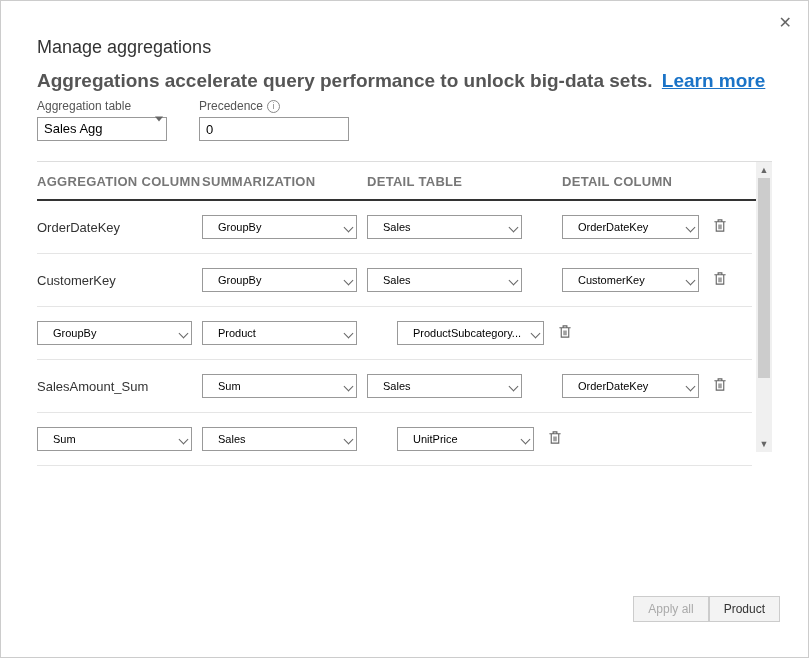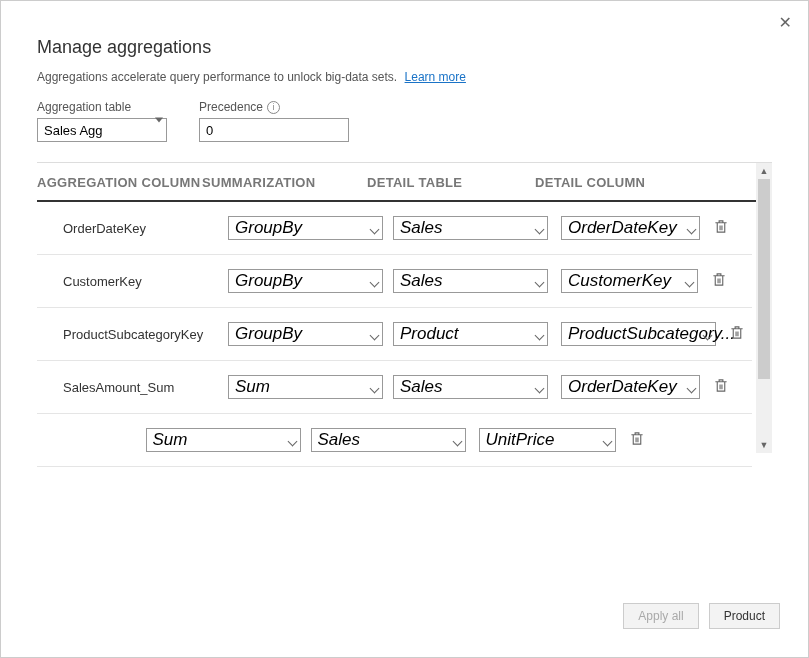--- a/index.html
+++ b/index.html
@@ -25,23 +25,24 @@
     .dialog-content {
       padding: 36px 36px 0 36px;
     }
     .title {
       font-size: 18px;
       font-weight: 400;
       color: #333;
       margin-bottom: 12px;
     }
     .description {
-      font-size: 12px;
+      font-size: 19px;
       color: #555;
-      margin-bottom: 16px;
+      margin-bottom: 7px;
+      font-weight: bold;
     }
     .learn-more {
       color: #1a73c7;
       text-decoration: underline;
       cursor: pointer;
       margin-left: 4px;
     }
     .top-controls {
       display: flex;
       gap: 32px;
@@ -64,21 +65,20 @@
     }
     .select-control {
       border: 1px solid #999;
       padding: 3px 22px 3px 6px;
       font-size: 13px;
       height: 24px;
       min-width: 130px;
       background: #fff;
       cursor: pointer;
       display: flex;
-      align-items: center;
     }
     .select-arrow {
       position: absolute;
       right: 4px;
       top: 50%;
       transform: translateY(-50%);
       pointer-events: none;
     }
     .text-input {
       border: 1px solid #999;
@@ -136,59 +136,57 @@
       border-bottom: 2px solid #333;
     }
     .th {
       font-size: 13px;
       font-weight: 600;
       color: #777;
       letter-spacing: 0.3px;
     }
     .col-agg { width: 165px; }
     .col-sum { width: 165px; }
-    .col-dtable { width: 168px; }
+    .col-dtable { width: 195px; }
     .col-dcol { width: 165px; }
     .table-body { padding-right: 20px; }
     .row {
       display: flex;
       align-items: center;
       padding: 14px 0;
       border-bottom: 1px solid #e5e5e5;
-      justify-content: center;
     }
     .cell-text {
       font-size: 13px;
       color: #333;
     }
     .cell-select {
       position: relative;
       border: 1px solid #999;
       height: 24px;
       width: 155px;
-      padding: 0 22px 0 6px;
-      font-size: 17px;
+      padding: 0 22px 0 15px;
+      font-size: 11px;
       display: flex;
       align-items: center;
       background: #fff;
       cursor: pointer;
       margin-right: 10px;
-      font-style: italic;
     }
     .delete-icon {
       color: #666;
       cursor: pointer;
       margin-left: 4px;
     }
     .footer {
       position: absolute;
-      bottom: 28px;
+      bottom: 35px;
       right: 28px;
       display: flex;
-      gap: 10px;
+      gap: 0;
     }
     .btn {
       padding: 5px 14px;
       font-size: 12px;
       border: 1px solid #ccc;
       background: #f3f3f3;
       cursor: pointer;
       color: #333;
     }
     .btn:disabled {
@@ -305,21 +303,20 @@
       <div class="cell-select">
     <span>CustomerKey</span>
     <span class="select-arrow"><span class="chevron-down"></span></span>
   </div>
       <span class="delete-icon"><svg width="14" height="15" viewBox="0 0 14 16" fill="none" stroke="#666" stroke-width="1.2">
                 <path d="M1 4h12M5 4V2h4v2M3 4v10h8V4M6 7v5M8 7v5"></path>
               </svg></span>
     </div>
   </div>
         <div class="row">
-    <div class="col-agg cell-text">ProductSubcategoryKey</div>
     <div class="col-sum">
             <div class="cell-select">
     <span>GroupBy</span>
     <span class="select-arrow"><span class="chevron-down"></span></span>
   </div>
           </div>
     <div class="col-dtable">
             <div class="cell-select">
     <span>Product</span>
     <span class="select-arrow"><span class="chevron-down"></span></span>

